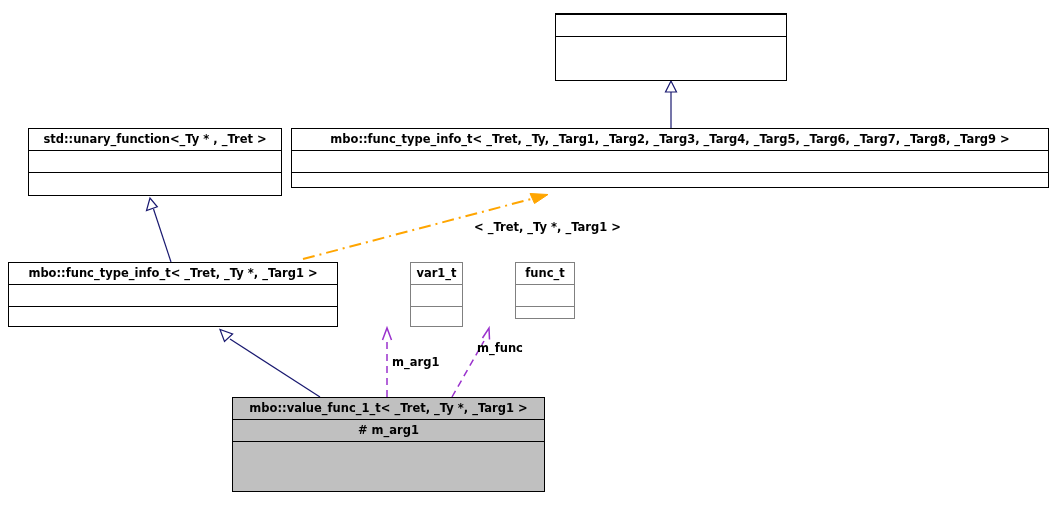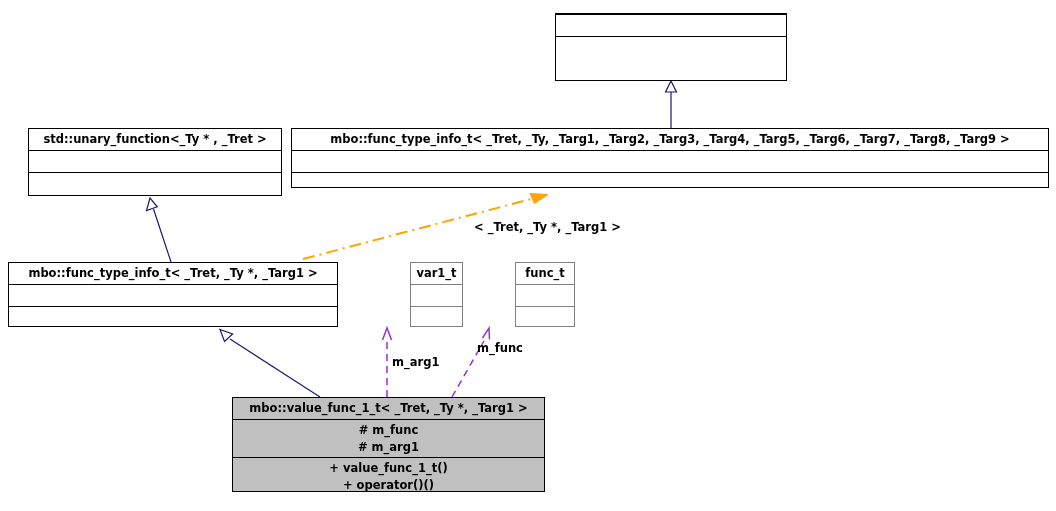--- a/index.html
+++ b/index.html
@@ -153,39 +153,34 @@
         <div class="uml-sep"></div>
         <div class="uml-compartment empty"></div>
       </div>
       <div class="uml-node gray-border" style="left: 362px; top: 262px; width: 53px; height: 65px;">
         <div class="uml-title">var1_t</div>
         <div class="uml-sep"></div>
         <div class="uml-compartment empty"></div>
         <div class="uml-sep"></div>
         <div class="uml-compartment empty"></div>
       </div>
-      <div class="uml-node gray-border" style="left: 467px; top: 262px; width: 60px; height: 65px;">
+      <div class="uml-node gray-border" style="left: 467px; top: 262px; width: 60px; height: 57px;">
         <div class="uml-title">func_t</div>
         <div class="uml-sep"></div>
         <div class="uml-compartment empty"></div>
         <div class="uml-sep"></div>
         <div class="uml-compartment empty"></div>
       </div>
       <div class="uml-node filled" style="left: 232px; top: 397px; width: 313px; height: 95px;">
         <div class="uml-title">mbo::value_func_1_t&lt; _Tret, _Ty *, _Targ1 &gt;</div>
         <div class="uml-sep"></div>
         <div class="uml-compartment">
-          <div class="row"># m_func</div>
           <div class="row"># m_arg1</div>
         </div>
         <div class="uml-sep"></div>
-        <div class="uml-compartment">
-          <div class="row">+ value_func_1_t()</div>
-          <div class="row">+ operator()()</div>
-        </div>
       </div>
     </div>
 
   <div id="edge-label-layer">
       <div class="edge-label" style="left: 474px; top: 220px;">&lt; _Tret, _Ty *, _Targ1 &gt;</div>
       <div class="edge-label" style="left: 392px; top: 355px;">m_arg1</div>
       <div class="edge-label" style="left: 477px; top: 341px;">m_func</div>
     </div>
 
 </div>

